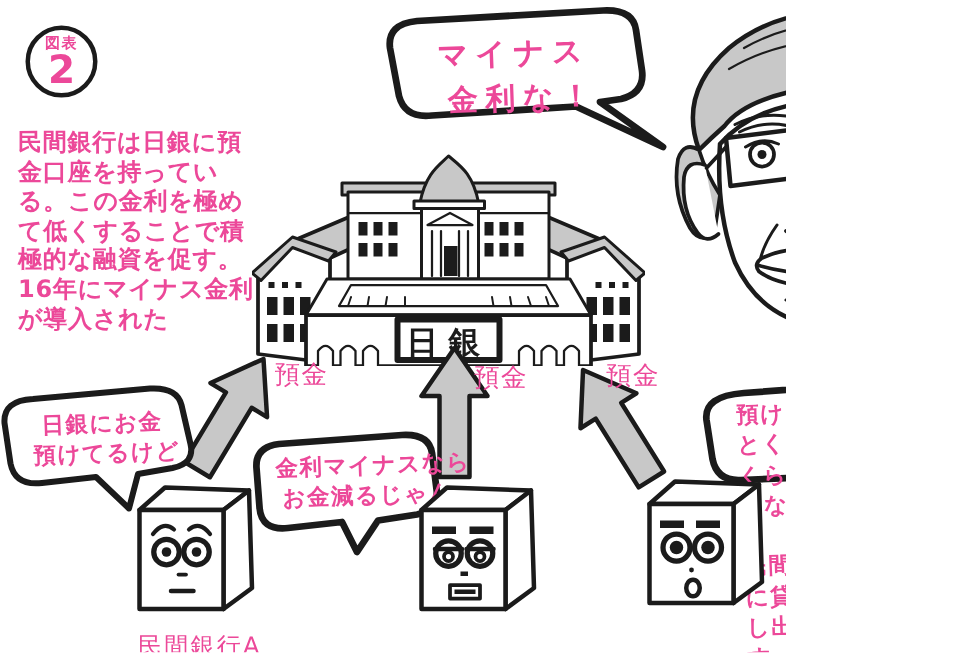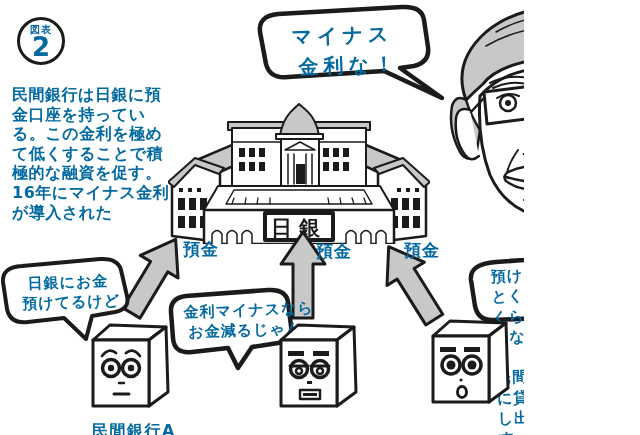--- a/index.html
+++ b/index.html
@@ -1,18 +1,18 @@
 <!DOCTYPE html>
 <html><head>
 <meta charset="utf-8">
 <style>
   html,body{margin:0;padding:0;background:#fff;}
   #stage{
     position:relative;width:524px;height:435px;background:#fff;overflow:hidden;
-    font-family:"DejaVu Sans",sans-serif;color:#0369a1;
+    font-family:"DejaVu Sans",sans-serif;color:#ec4899;
   }
   .abs{position:absolute;}
   
   .badge{left:17px;top:17px;width:42px;height:42px;border:3px solid #1b1b1b;border-radius:50%;
     display:flex;flex-direction:column;align-items:center;justify-content:center;}
   .badge-top{font-size:10px;font-weight:700;line-height:10px;letter-spacing:1px;margin-top:1px;}
   .badge-num{font-size:26px;font-weight:700;line-height:24px;}
   
   .title{left:68px;top:10px;font-weight:700;line-height:1.18;}
   .title .l1{font-size:24px;display:block;}
@@ -21,21 +21,21 @@
   .intro{left:12px;top:85px;width:172px;font-size:16px;line-height:19.6px;font-weight:700;
     white-space:pre-line;letter-spacing:0.5px;}
   
   .btext{font-weight:600;letter-spacing:1px;transform:rotate(-2deg);line-height:1.35;}
   .btext span{display:block;}
   .top-btext{left:292px;top:20px;font-size:20px;letter-spacing:5px;line-height:1.5;}
   .lb-btext{left:28px;top:272px;font-size:15px;}
   .mb-btext{left:184px;top:300px;font-size:15px;}
   .rb-btext{left:494px;top:266px;font-size:15px;}
   
-  .hand{font-weight:700;letter-spacing:1px;}
+  .hand{font-weight:400;letter-spacing:1px;}
   .yokin{font-size:17px;}
   .bankname{font-size:16px;letter-spacing:1.5px;margin-top:12px;}
   .gov-name{left:572px;top:187px;font-size:14px;line-height:1.45;font-weight:600;transform:rotate(-3deg);}
   .gov-name span{display:block;}
   svg{display:block;}
 </style>
 </head>
 <body>
 
 <div id="stage">

